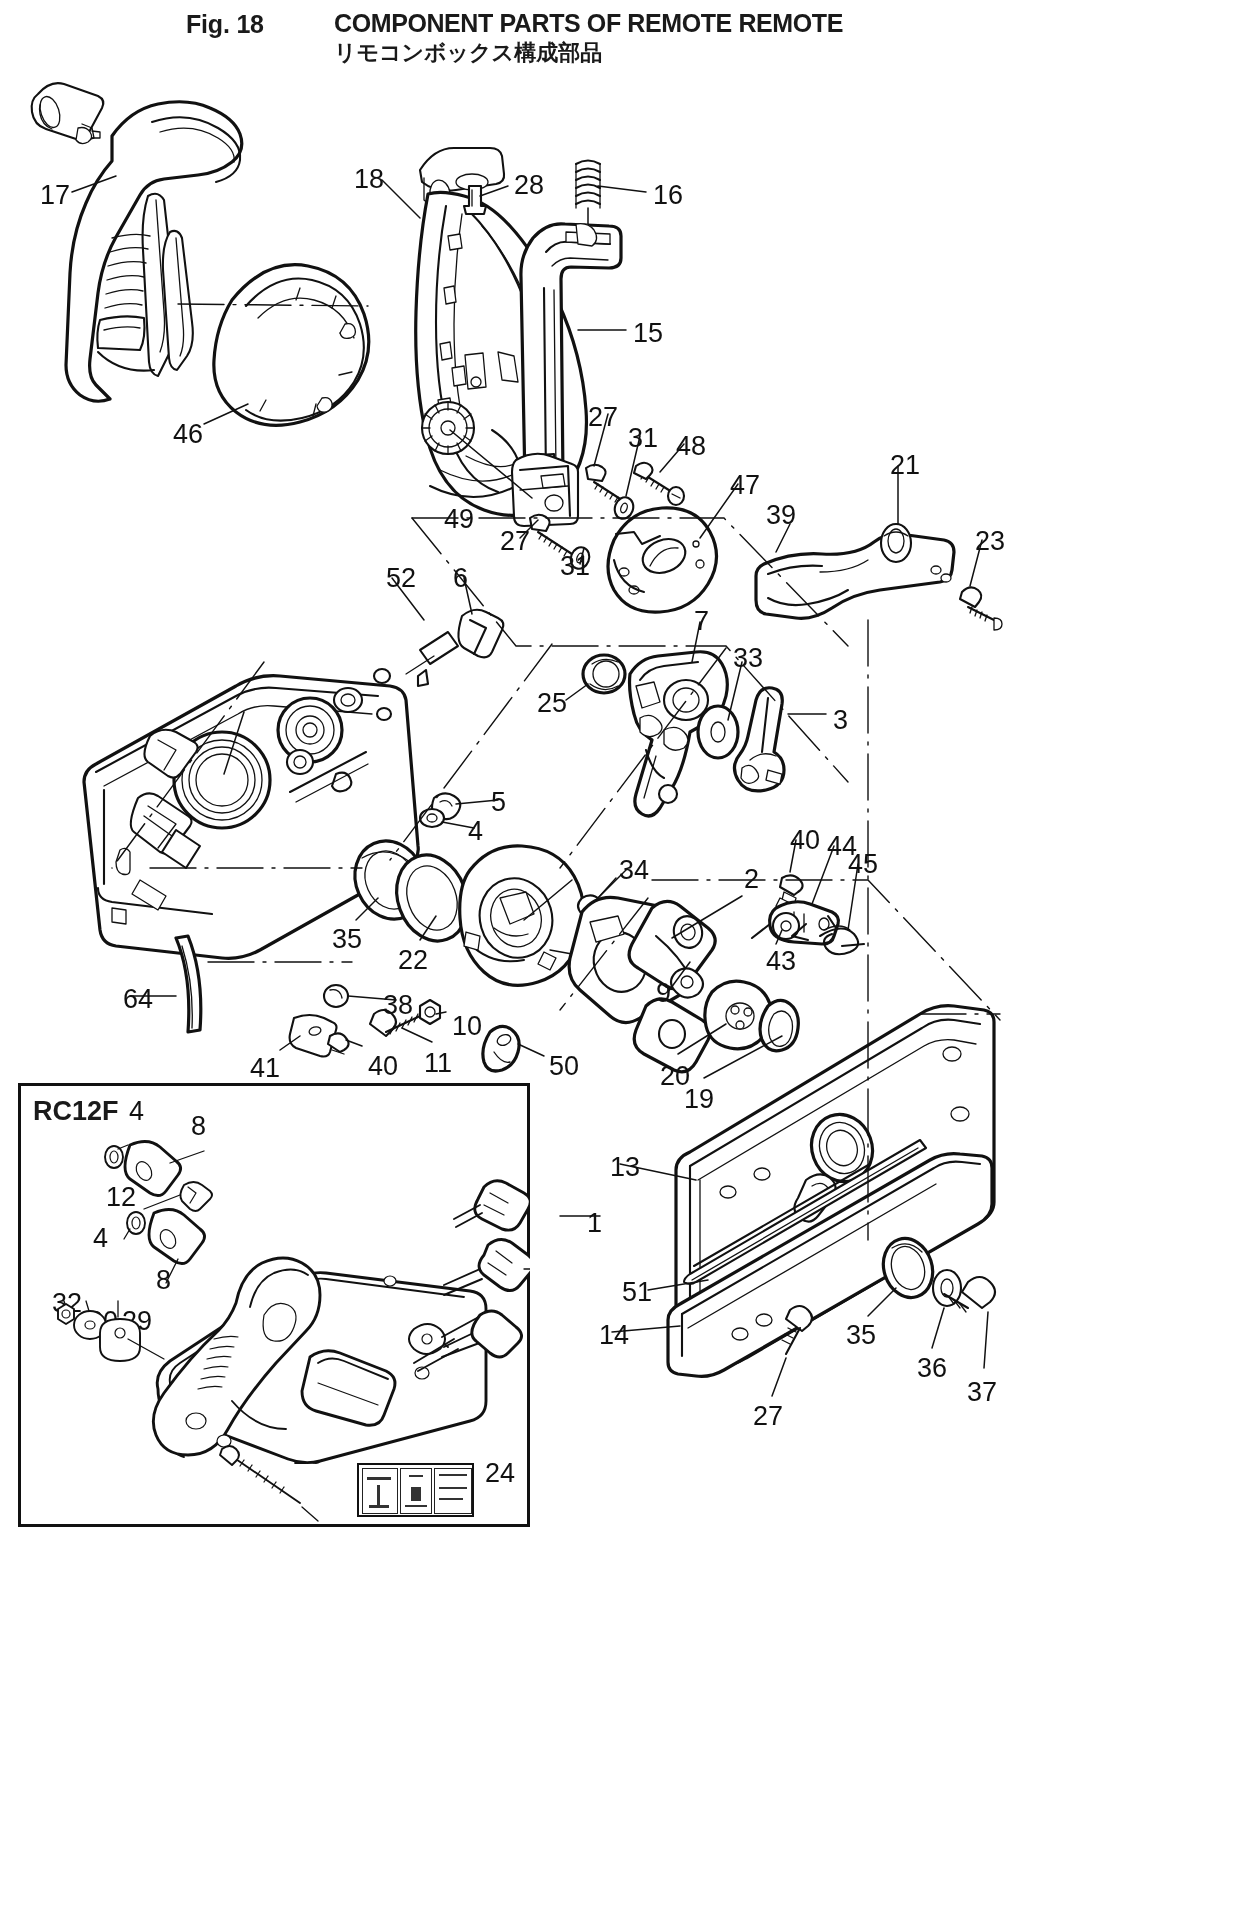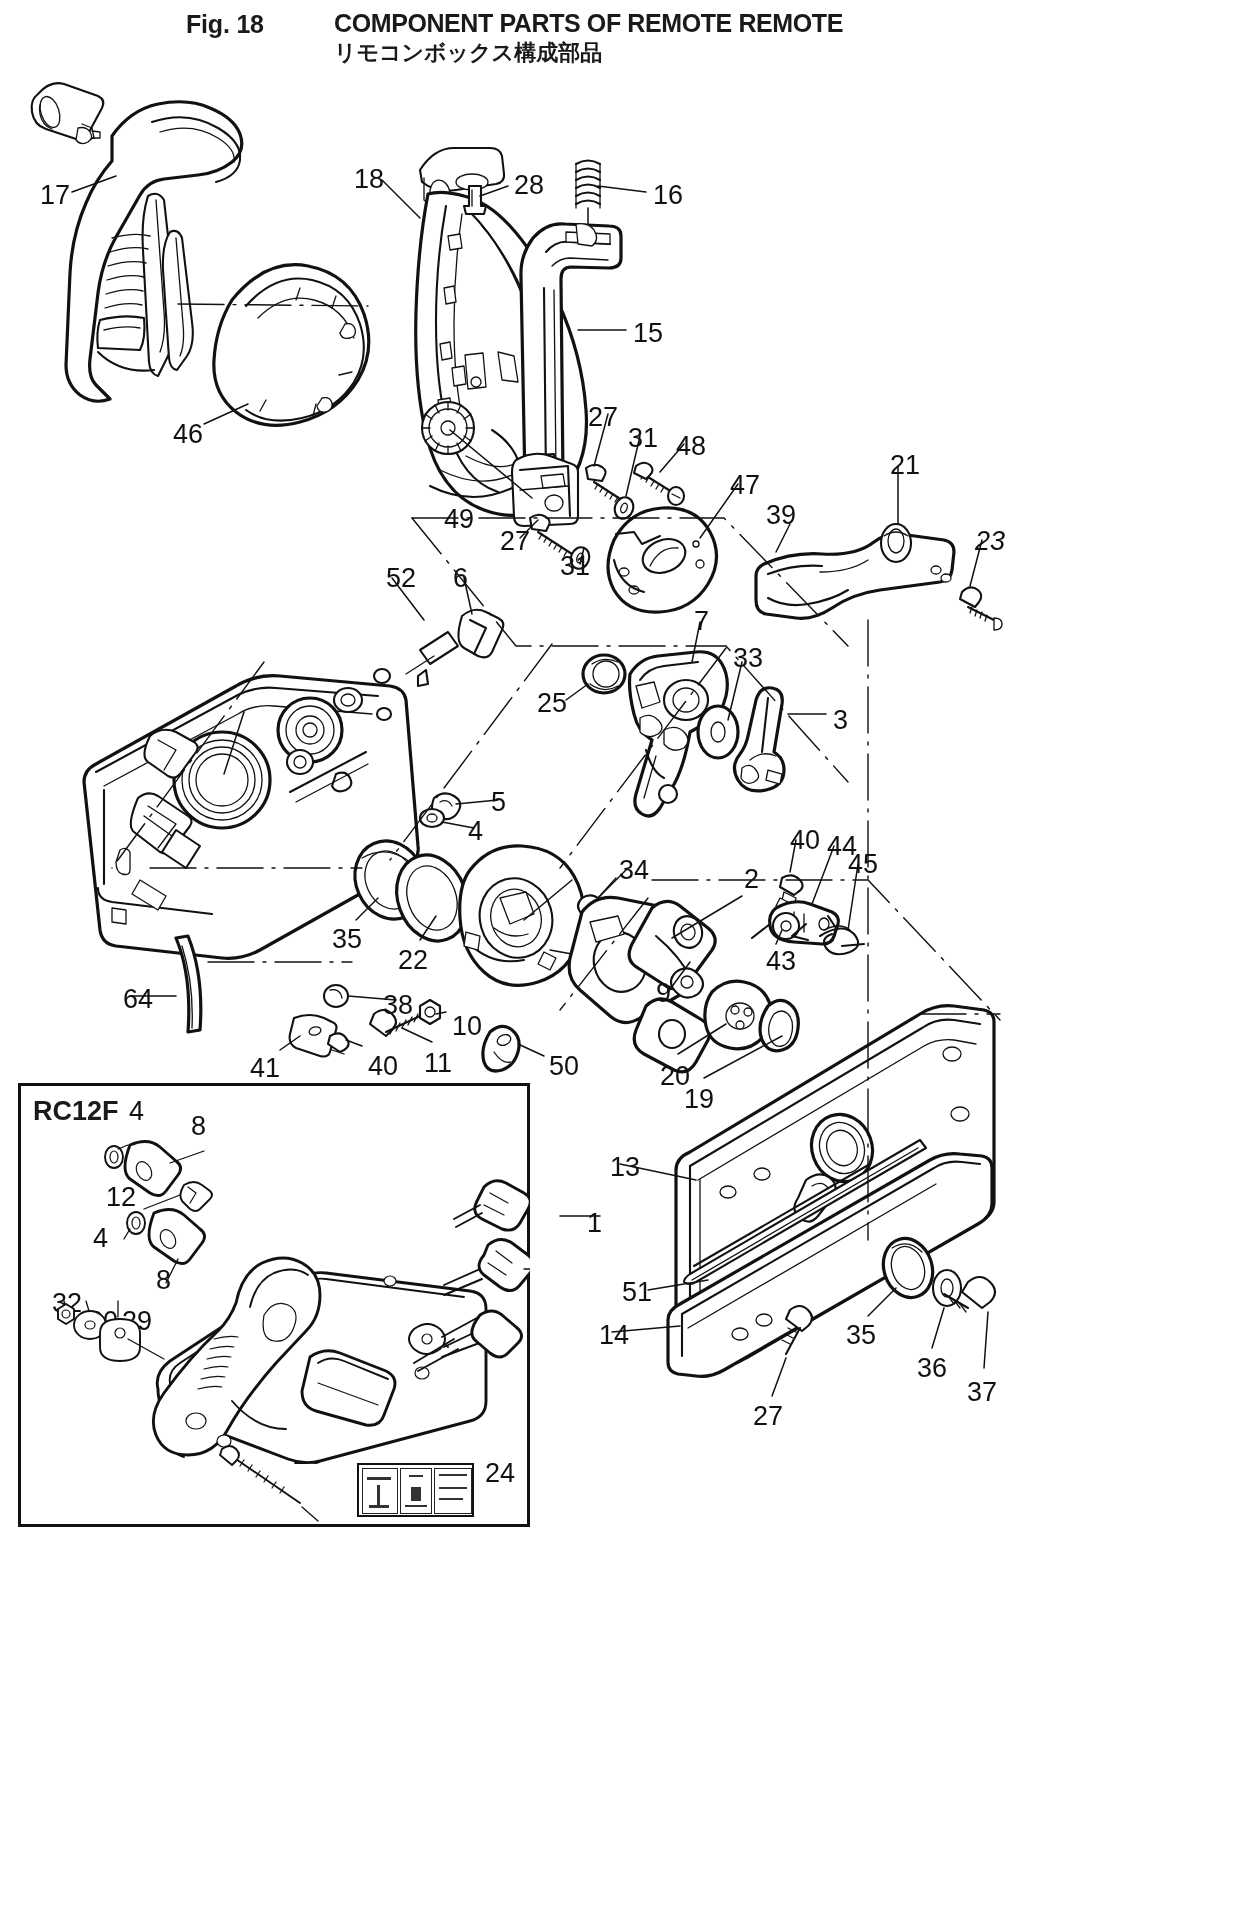--- a/index.html
+++ b/index.html
@@ -740,21 +740,21 @@
       <div class="callout" style="left: 173px; top: 421px;">46</div>
       <div class="callout" style="left: 444px; top: 506px;">49</div>
       <div class="callout" style="left: 588px; top: 404px;">27</div>
       <div class="callout" style="left: 628px; top: 425px;">31</div>
       <div class="callout" style="left: 676px; top: 433px;">48</div>
       <div class="callout" style="left: 730px; top: 472px;">47</div>
       <div class="callout" style="left: 500px; top: 528px;">27</div>
       <div class="callout" style="left: 560px; top: 553px;">31</div>
       <div class="callout" style="left: 766px; top: 502px; text-align: center;">39</div>
       <div class="callout" style="left: 890px; top: 452px;">21</div>
-      <div class="callout" style="left: 975px; top: 528px; font-style: italic;">23</div>
+      <div class="callout" style="left: 975px; top: 528px;">23</div>
       <div class="callout" style="left: 386px; top: 565px;">52</div>
       <div class="callout" style="left: 453px; top: 565px;">6</div>
       <div class="callout" style="left: 537px; top: 690px;">25</div>
       <div class="callout" style="left: 694px; top: 608px;">7</div>
       <div class="callout" style="left: 733px; top: 645px;">33</div>
       <div class="callout" style="left: 833px; top: 707px;">3</div>
       <div class="callout" style="left: 491px; top: 789px;">5</div>
       <div class="callout" style="left: 468px; top: 818px;">4</div>
       <div class="callout" style="left: 332px; top: 926px;">35</div>
       <div class="callout" style="left: 398px; top: 947px;">22</div>

